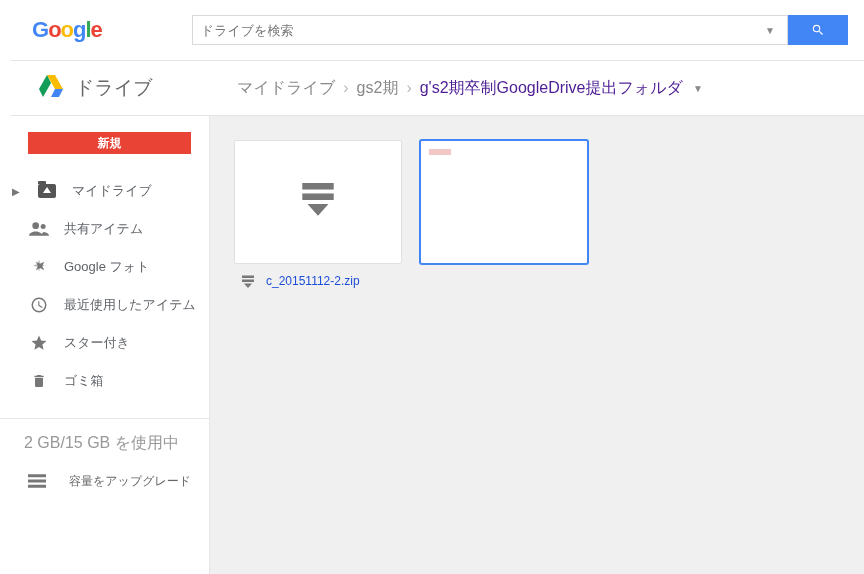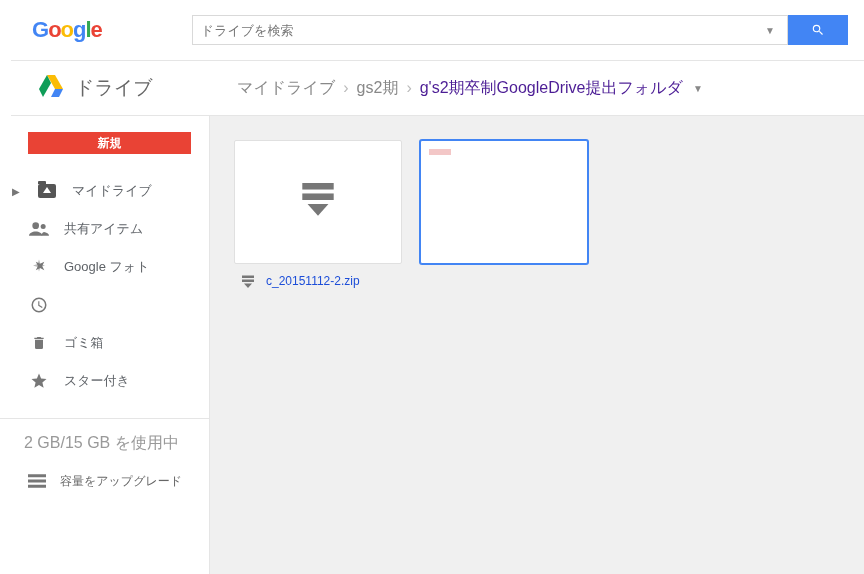--- a/index.html
+++ b/index.html
@@ -31,21 +31,21 @@
   .body { display: flex; height: calc(100% - 116px); }
   .sidebar { width: 210px; background: #fff; border-right: 1px solid #e5e5e5; padding-top: 16px; }
   .new-btn { margin: 0 18px 18px 28px; height: 22px; background: #E94335; color: #fff; font-size: 12px; font-weight: bold; display: flex; align-items: center; justify-content: center; cursor: pointer; }
   .nav-item { display: flex; align-items: center; gap: 14px; padding: 10px 12px 10px 28px; font-size: 13px; color: #5f6368; cursor: pointer; position: relative; }
   .nav-item.my { padding-left: 12px; }
   .nav-item.my .expand { color: #777; font-size: 10px; width: 10px; }
   .nav-item .ico { width: 22px; display:flex; align-items:center; justify-content:center; }
   .nav-item .ico svg { fill: #777; }
   .nav-sep { height: 1px; background: #e5e5e5; margin: 18px 0 14px; }
   .storage-txt { font-size: 16px; color: #999; padding: 0 0 14px 24px; }
-  .upgrade { display:flex; gap: 14px; padding: 4px 18px 0 28px; align-items:flex-start; }
+  .upgrade { display:flex; gap: 14px; padding: 4px 18px 0 28px; align-items:flex-start;justify-content:space-between; }
   .upgrade .ico { margin-top: 2px; }
   .upgrade-txt { font-size: 12px; color: #666; line-height: 1.5; }
 
   
   .main { flex: 1; background: #f0f0f0; padding: 24px 0 0 24px; display: flex; gap: 18px; align-items: flex-start; }
   .file-card { width: 168px; }
   .thumb { height: 124px; background: #fff; border: 1px solid #e0e0e0; border-radius: 2px; display:flex; align-items:center; justify-content:center; }
   .thumb.selected { border: 1px solid #4285F4; box-shadow: 0 0 0 1px #4285F4; }
   .zip-icon svg { fill: #777; }
   .sheet-placeholder { width: 100%; height:100%; position:relative; }
@@ -139,38 +139,39 @@
       </span>
       <span>Google フォト</span>
     </div>
 
     <div class="nav-item">
       <span class="ico">
         <svg width="18" height="18" viewBox="0 0 24 24">
             <path d="M12 2a10 10 0 100 20 10 10 0 000-20zm0 18a8 8 0 110-16 8 8 0 010 16zm.5-13H11v6l5 3 .75-1.23L12.5 12V7z"></path>
           </svg>
       </span>
+      <span>最近使用したアイテム</span>
+    </div>
+
+    <div class="nav-item">
+      <span class="ico">
+        <svg width="18" height="18" viewBox="0 0 24 24">
+            <path d="M12 17.27L18.18 21l-1.64-7.03L22 9.24l-7.19-.61L12 2 9.19 8.63 2 9.24l5.46 4.73L5.82 21z"></path>
+          </svg>
+      </span>
+      <span>スター付き</span>
     </div>
 
     <div class="nav-item">
       <span class="ico">
         <svg width="16" height="18" viewBox="0 0 24 24">
             <path d="M6 19a2 2 0 002 2h8a2 2 0 002-2V7H6v12zM19 4h-3.5l-1-1h-5l-1 1H5v2h14V4z"></path>
           </svg>
       </span>
       <span>ゴミ箱</span>
-    </div>
-
-    <div class="nav-item">
-      <span class="ico">
-        <svg width="18" height="18" viewBox="0 0 24 24">
-            <path d="M12 17.27L18.18 21l-1.64-7.03L22 9.24l-7.19-.61L12 2 9.19 8.63 2 9.24l5.46 4.73L5.82 21z"></path>
-          </svg>
-      </span>
-      <span>スター付き</span>
     </div>
 
     <div class="nav-sep"></div>
 
     <div class="storage-txt">2 GB/15 GB を使用中</div>
 
     <div class="upgrade">
       <span class="ico">
         <svg width="18" height="14" viewBox="0 0 24 18" fill="#777">
             <rect y="0" width="24" height="4"></rect>

